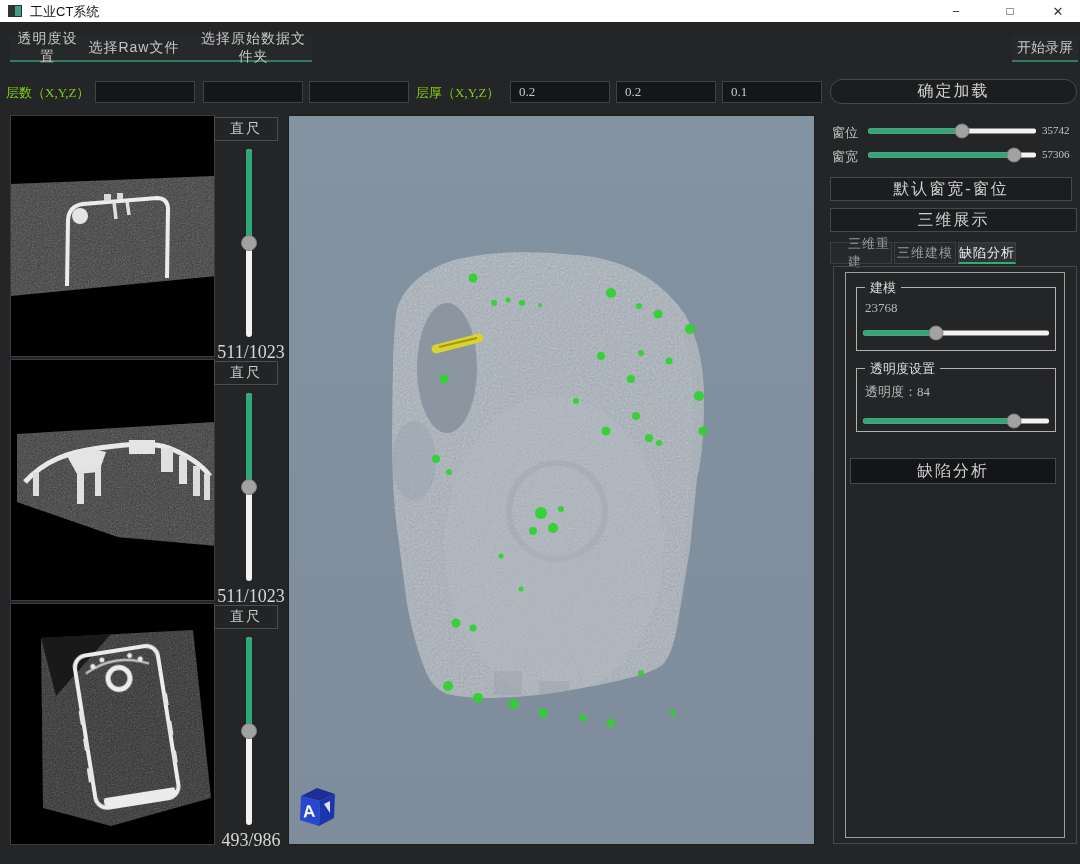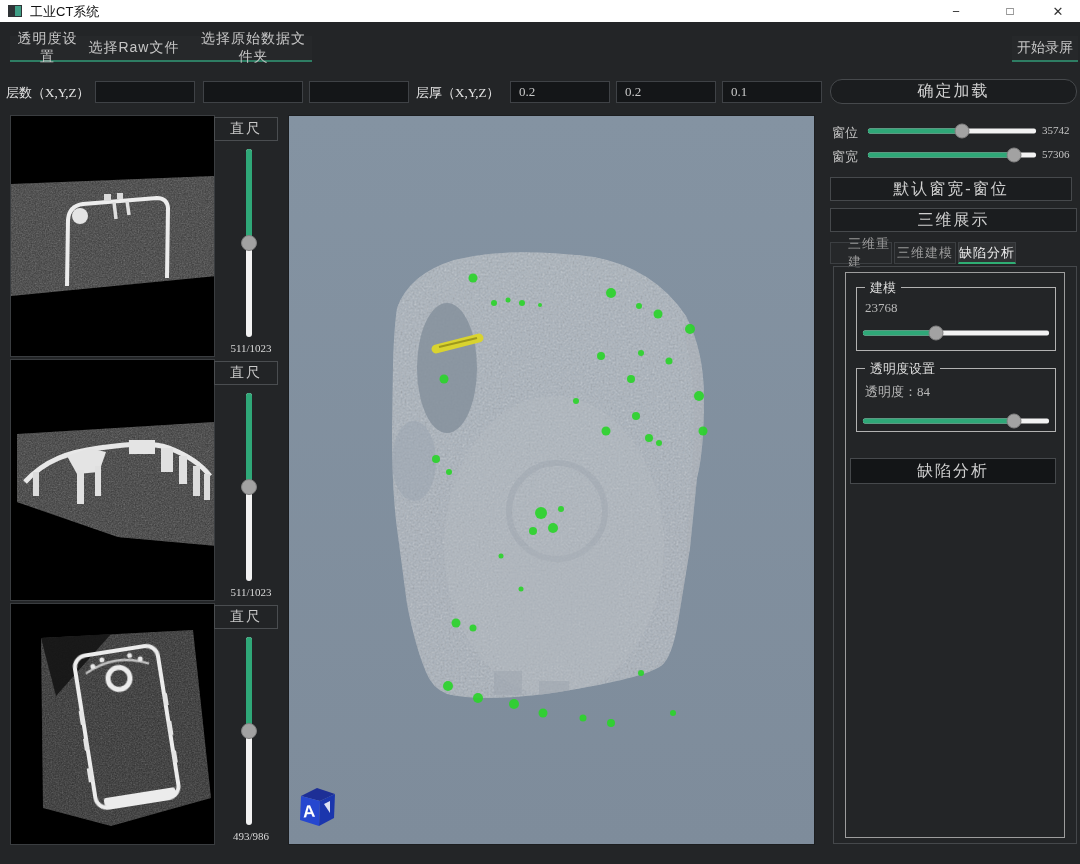--- a/index.html
+++ b/index.html
@@ -28,37 +28,37 @@
   
   .toolstrip { position:absolute; left:10px; top:36px; width:302px; height:26px;
     background:#26282a; border-bottom:2px solid #2e7d63; display:flex; }
   .toolstrip .tbtn { height:24px; display:flex; align-items:center; justify-content:center;
     font-size:14px; color:#c6c6c6; background:#26282a; border:none; letter-spacing:1px; }
   .tbtn.b1 { width:78px; } .tbtn.b2 { width:102px; } .tbtn.b3 { width:122px; margin-left:12px;}
   .recordstrip { position:absolute; left:1012px; top:36px; width:66px; height:26px;
     background:#26282a; border-bottom:2px solid #2e7d63; display:flex; align-items:center; justify-content:center;
     font-size:14px; color:#c6c6c6; }
   
-  .plabel { position:absolute; top:84px; font-size:13px; color:#e5e5e5; }
+  .plabel { position:absolute; top:84px; font-size:13px; color:#84cc16; }
   .pinput { position:absolute; top:81px; height:22px; width:100px; background:#141618;
     border:1px solid #3f4246; color:#c8c8c8; font-size:13px; font-family:"Liberation Serif",serif; padding:0 8px; }
   
   .slice-panel { position:absolute; left:10px; width:205px; height:242px; background:#000;
     border:1px solid #3a3d40; overflow:hidden; }
   .ruler-btn { position:absolute; left:214px; width:64px; height:24px; background:#222426;
     border:1px solid #4a4d50; color:#c9c9c9; display:flex; align-items:center; justify-content:center;
     font-size:14px; letter-spacing:2px; }
   .vslider { position:absolute; left:241px; width:16px; height:188px; }
   .vs-track { position:absolute; left:50%; top:0; bottom:0; width:6px; transform:translateX(-50%);
     background:#f2f2f2; border-radius:3px; }
   .vs-fill { position:absolute; left:50%; top:0; width:6px; transform:translateX(-50%);
     background:#2fa878; border-radius:3px; }
   .vs-handle { position:absolute; left:50%; width:16px; height:16px; border-radius:50%;
     background:#a2a2a2; border:1px solid #808080; transform:translate(-50%,-50%); }
-  .pos-label { position:absolute; left:216px; width:70px; text-align:center; font-size:11px; color:#d8d8d8; }
+  .pos-label { position:absolute; left:216px; width:70px; text-align:center; font-size:18px; color:#d8d8d8; }
   
   .viewport { position:absolute; left:288px; top:115px; width:527px; height:730px;
     background:linear-gradient(180deg,#8493a2,#7e8c9b); border:1px solid #1c1e20; }
   .viewport svg { position:absolute; left:0; top:0; }
   
   .wl-label { position:absolute; font-size:13px; color:#c4c4c4; }
   .wl-value { position:absolute; font-size:11px; color:#c4c4c4; }
   .hslider { position:absolute; height:16px; }
   .hs-track { position:absolute; left:0; right:0; top:50%; height:5px; transform:translateY(-50%);
     background:#f2f2f2; border-radius:2px; }

